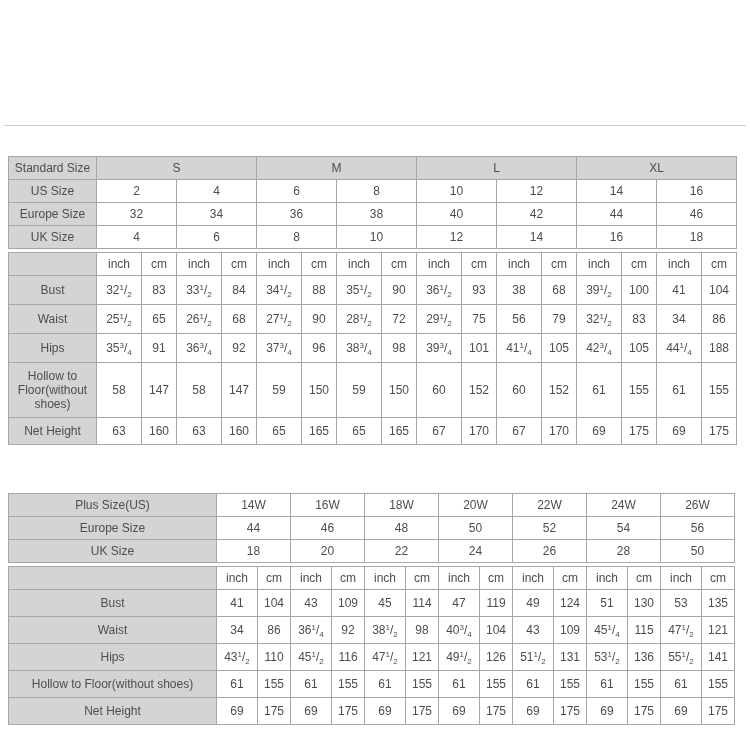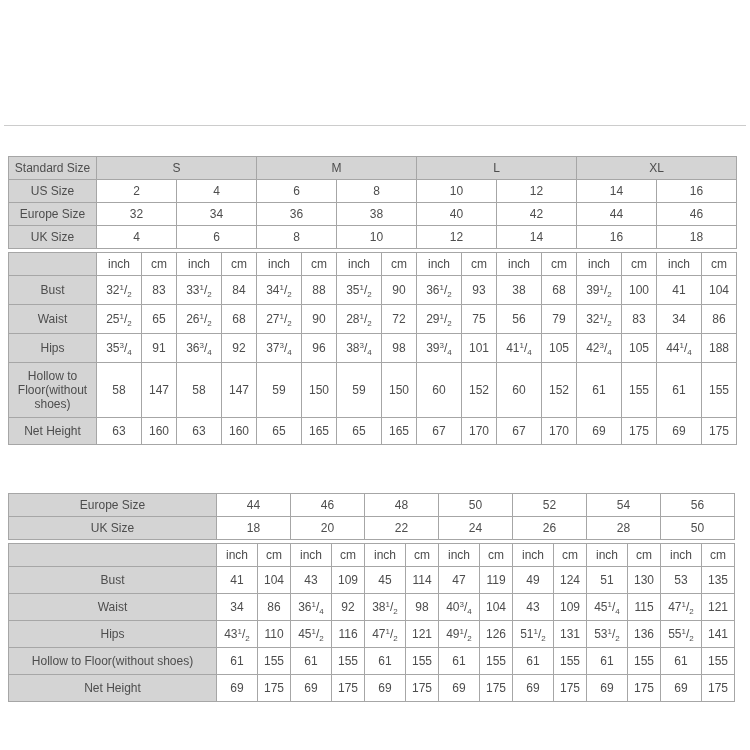--- a/index.html
+++ b/index.html
@@ -254,20 +254,30 @@
           <col style="width: 33px;">
           <col style="width: 41px;">
           <col style="width: 33px;">
           <col style="width: 41px;">
           <col style="width: 33px;">
           <col style="width: 41px;">
           <col style="width: 33px;">
         </colgroup>
         <tbody>
           <tr>
+            <td class="g">Plus Size(US)</td>
+            <td colspan="2">14W</td>
+            <td colspan="2">16W</td>
+            <td colspan="2">18W</td>
+            <td colspan="2">20W</td>
+            <td colspan="2">22W</td>
+            <td colspan="2">24W</td>
+            <td colspan="2">26W</td>
+          </tr>
+          <tr>
             <td class="g">Europe Size</td>
             <td colspan="2">44</td>
             <td colspan="2">46</td>
             <td colspan="2">48</td>
             <td colspan="2">50</td>
             <td colspan="2">52</td>
             <td colspan="2">54</td>
             <td colspan="2">56</td>
           </tr>
           <tr>

